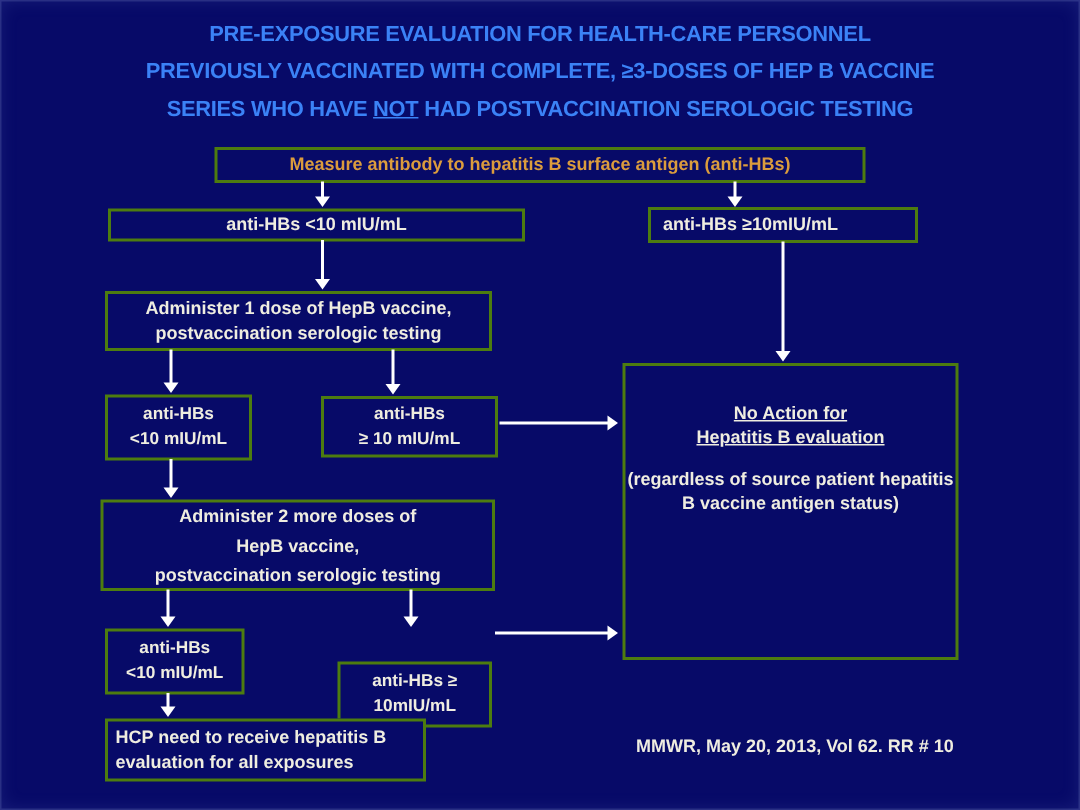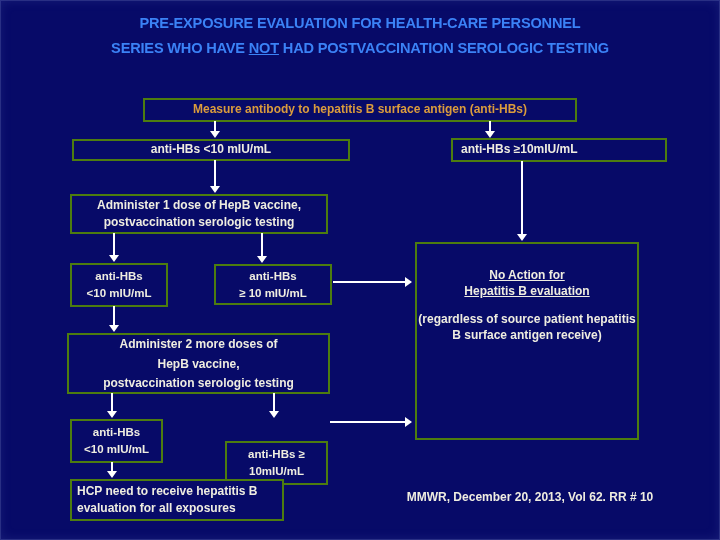--- a/index.html
+++ b/index.html
@@ -22,21 +22,21 @@
     position:absolute; box-sizing:border-box; border:2px solid #4d7c0f;
     background:#070A68; color:#EFEDE0;
     display:flex; flex-direction:column; align-items:center; justify-content:center;
     text-align:center; line-height:1.45;
   }
   .fbox span { display:block; }
   .align-left { align-items:flex-start; text-align:left; }
 
   .measure  { left:143px; top:98px;  width:434px; height:24px; color:#DB9C3D; font-size:12px; }
   .b1l      { left:72px;  top:139px; width:278px; height:22px; font-size:12px; }
-  .b1r      { left:451px; top:138px; width:216px; height:24px; font-size:12px; padding-left:8px; }
+  .b1r      { left:432px; top:138px; width:180px; height:24px; font-size:12px; padding-left:8px; }
   .adm1     { left:70px;  top:194px; width:258px; height:40px; font-size:12px; }
   .b2l      { left:70px;  top:263px; width:98px;  height:44px; font-size:11.5px; }
   .b2m      { left:214px; top:264px; width:118px; height:41px; font-size:11.5px; }
   .bigbox   { left:415px; top:242px; width:224px; height:198px; font-size:12px; justify-content:flex-start; padding-top:24px; line-height:1.3; }
   .bigbox .note { margin-top:13px; }
   .adm2     { left:67px;  top:333px; width:263px; height:61px; font-size:12px; line-height:1.5;justify-content:space-between; }
   .b3l      { left:70px;  top:419px; width:93px;  height:44px; font-size:11.5px; }
   .b3m      { left:225px; top:441px; width:103px; height:44px; font-size:11.5px; }
   .hcp      { left:70px;  top:479px; width:214px; height:42px; font-size:12px; padding-left:5px; line-height:1.4; }
 
@@ -54,20 +54,21 @@
         border-top:5px solid transparent; border-bottom:5px solid transparent;
         border-left:7px solid #FFFFFF; }
 </style>
 </head>
 <body>
 
 <div class="slide">
 
   <div class="title">
     <span class="tline">PRE-EXPOSURE EVALUATION FOR HEALTH-CARE PERSONNEL</span>
+    <span class="tline">PREVIOUSLY VACCINATED WITH COMPLETE, ≥3-DOSES OF HEP B VACCINE</span>
     <span class="tline"><span>SERIES WHO HAVE </span><span class="u">NOT</span><span> HAD POSTVACCINATION SEROLOGIC TESTING</span></span>
   </div>
 
   <div class="fbox measure">
     <span>Measure antibody to hepatitis B surface antigen (anti-HBs)</span>
   </div>
 
   <div class="fbox b1l">
     <span>anti-HBs &lt;10 mIU/mL</span>
   </div>
@@ -88,21 +89,21 @@
 
   <div class="fbox b2m">
     <span>anti-HBs</span>
     <span>≥ 10 mIU/mL</span>
   </div>
 
   <div class="fbox bigbox">
     <span class="u">No Action for</span>
     <span class="u">Hepatitis B evaluation</span>
     <span class="note">(regardless of source patient hepatitis</span>
-    <span>B surface antigen receive)</span>
+    <span>B vaccine antigen status)</span>
   </div>
 
   <div class="fbox adm2">
     <span>Administer 2 more doses of</span>
     <span>HepB vaccine,</span>
     <span>postvaccination serologic testing</span>
   </div>
 
   <div class="fbox b3l">
     <span>anti-HBs</span>
@@ -112,21 +113,21 @@
   <div class="fbox b3m">
     <span>anti-HBs ≥</span>
     <span>10mIU/mL</span>
   </div>
 
   <div class="fbox hcp align-left">
     <span>HCP need to receive hepatitis B</span>
     <span>evaluation for all exposures</span>
   </div>
 
-  <div class="citation">MMWR, December 20, 2013, Vol 62. RR # 10</div>
+  <div class="citation">MMWR, May 20, 2013, Vol 62. RR # 10</div>
 
   <div class="av" style="left:214px; top:121px; height:11px;"></div>
   <div class="hd" style="left:210px; top:131px;"></div>
 
   <div class="av" style="left:489px; top:121px; height:11px;"></div>
   <div class="hd" style="left:485px; top:131px;"></div>
 
   <div class="av" style="left:214px; top:160px; height:27px;"></div>
   <div class="hd" style="left:210px; top:186px;"></div>
 

